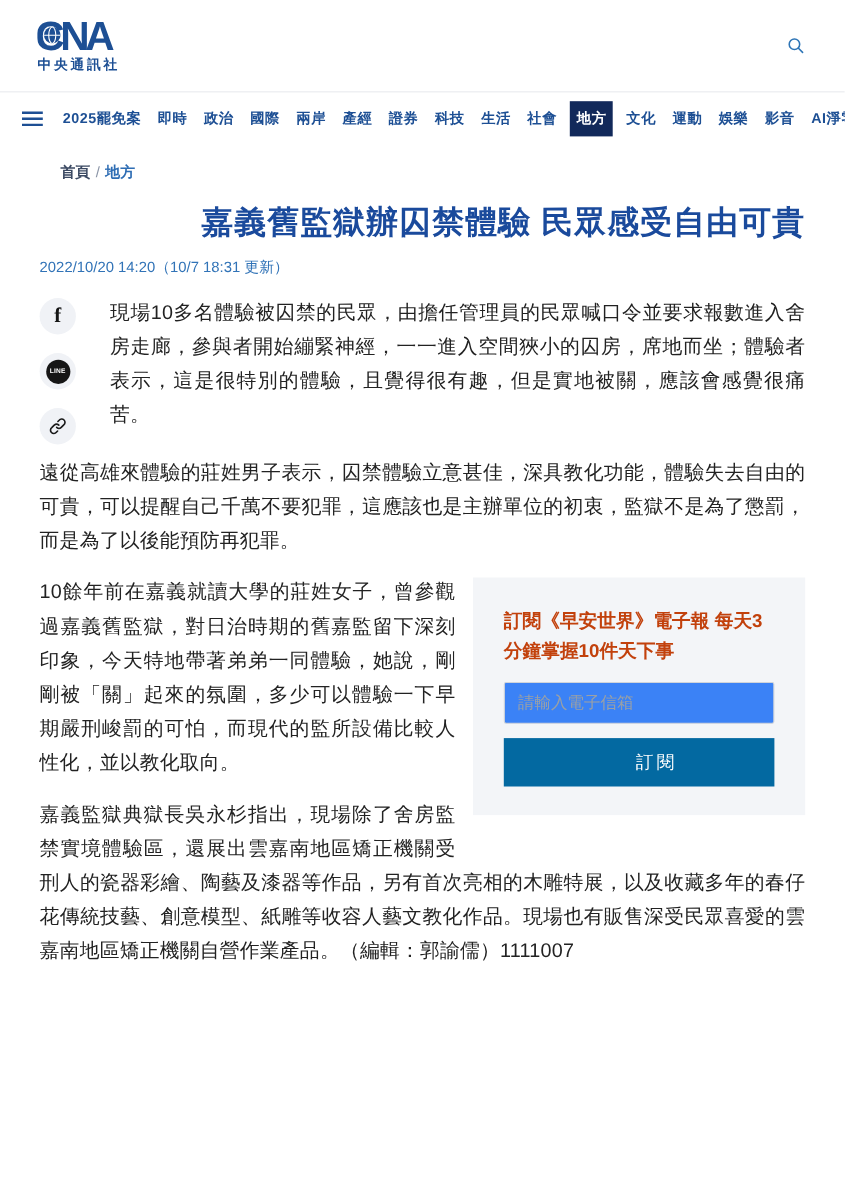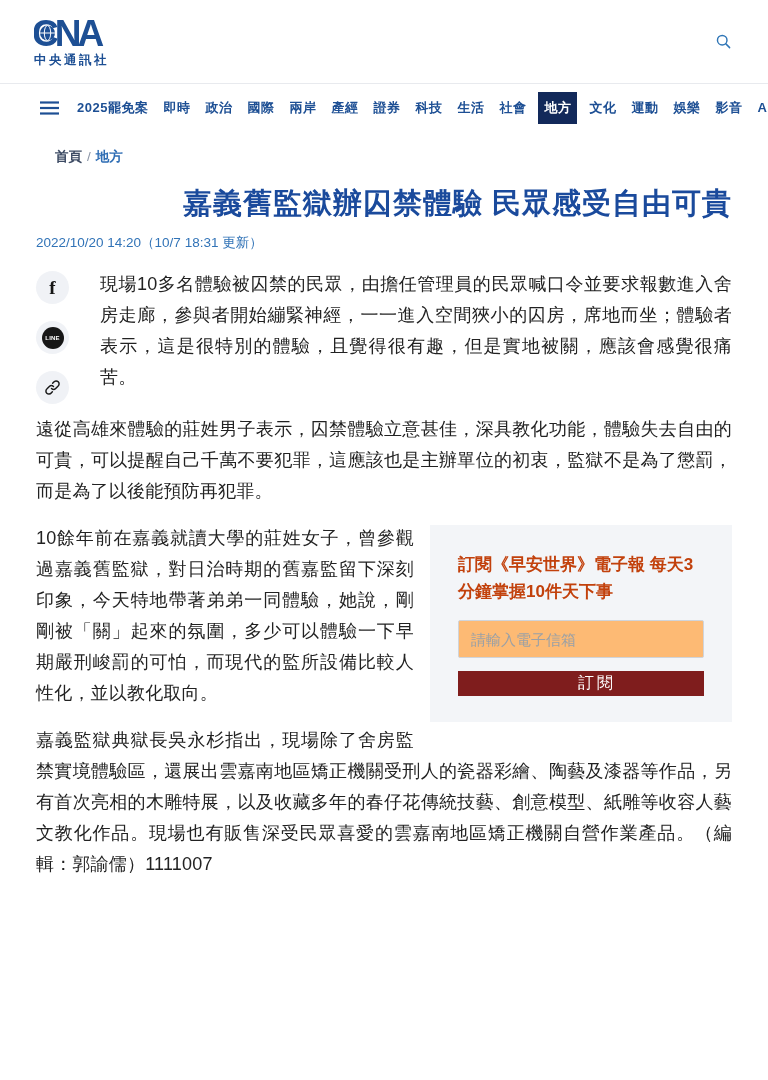--- a/index.html
+++ b/index.html
@@ -30,21 +30,20 @@
 
   
   .main-nav {
     display: flex;
     align-items: center;
     padding: 8px 27px 8px 18px;
     gap: 9px;
     white-space: nowrap;
     font-weight: 700;
     font-size: 13px;
-    margin-left: 20px;
   }
   .hamburger {
     background: none; border: none; cursor: pointer;
     display: flex; align-items: center; margin-right: 4px; padding: 2px;
   }
   .main-nav a.nav-link {
     color: #1d4f94;
     padding: 7px 3px;
     letter-spacing: 0.5px;
   }
@@ -135,33 +134,33 @@
     font-weight: 700;
     color: #c2410c;
   }
   .email-input {
     display: block;
     width: 100%;
     height: 38px;
     margin-top: 15px;
     border: 1px solid #d0d4da;
     border-radius: 2px;
-    background: #fdba74;
+    background: #3b82f6;
     padding: 0 12px;
     font-size: 15px;
     color: #333;
     font-family: inherit;
   }
   .email-input::placeholder { color: #9aa0a6; }
   .subscribe-btn {
     display: block;
     width: 100%;
-    height: 25px;
+    height: 44px;
     margin-top: 13px;
-    background: #7f1d1d;
+    background: #0369a1;
     color: #ffffff;
     border: none;
     font-size: 16px;
     letter-spacing: 3px;
     cursor: pointer;
     font-family: inherit;
     padding-left: 32px;
   }
   .clearfix::after { content: ""; display: block; clear: both; }
 </style>

